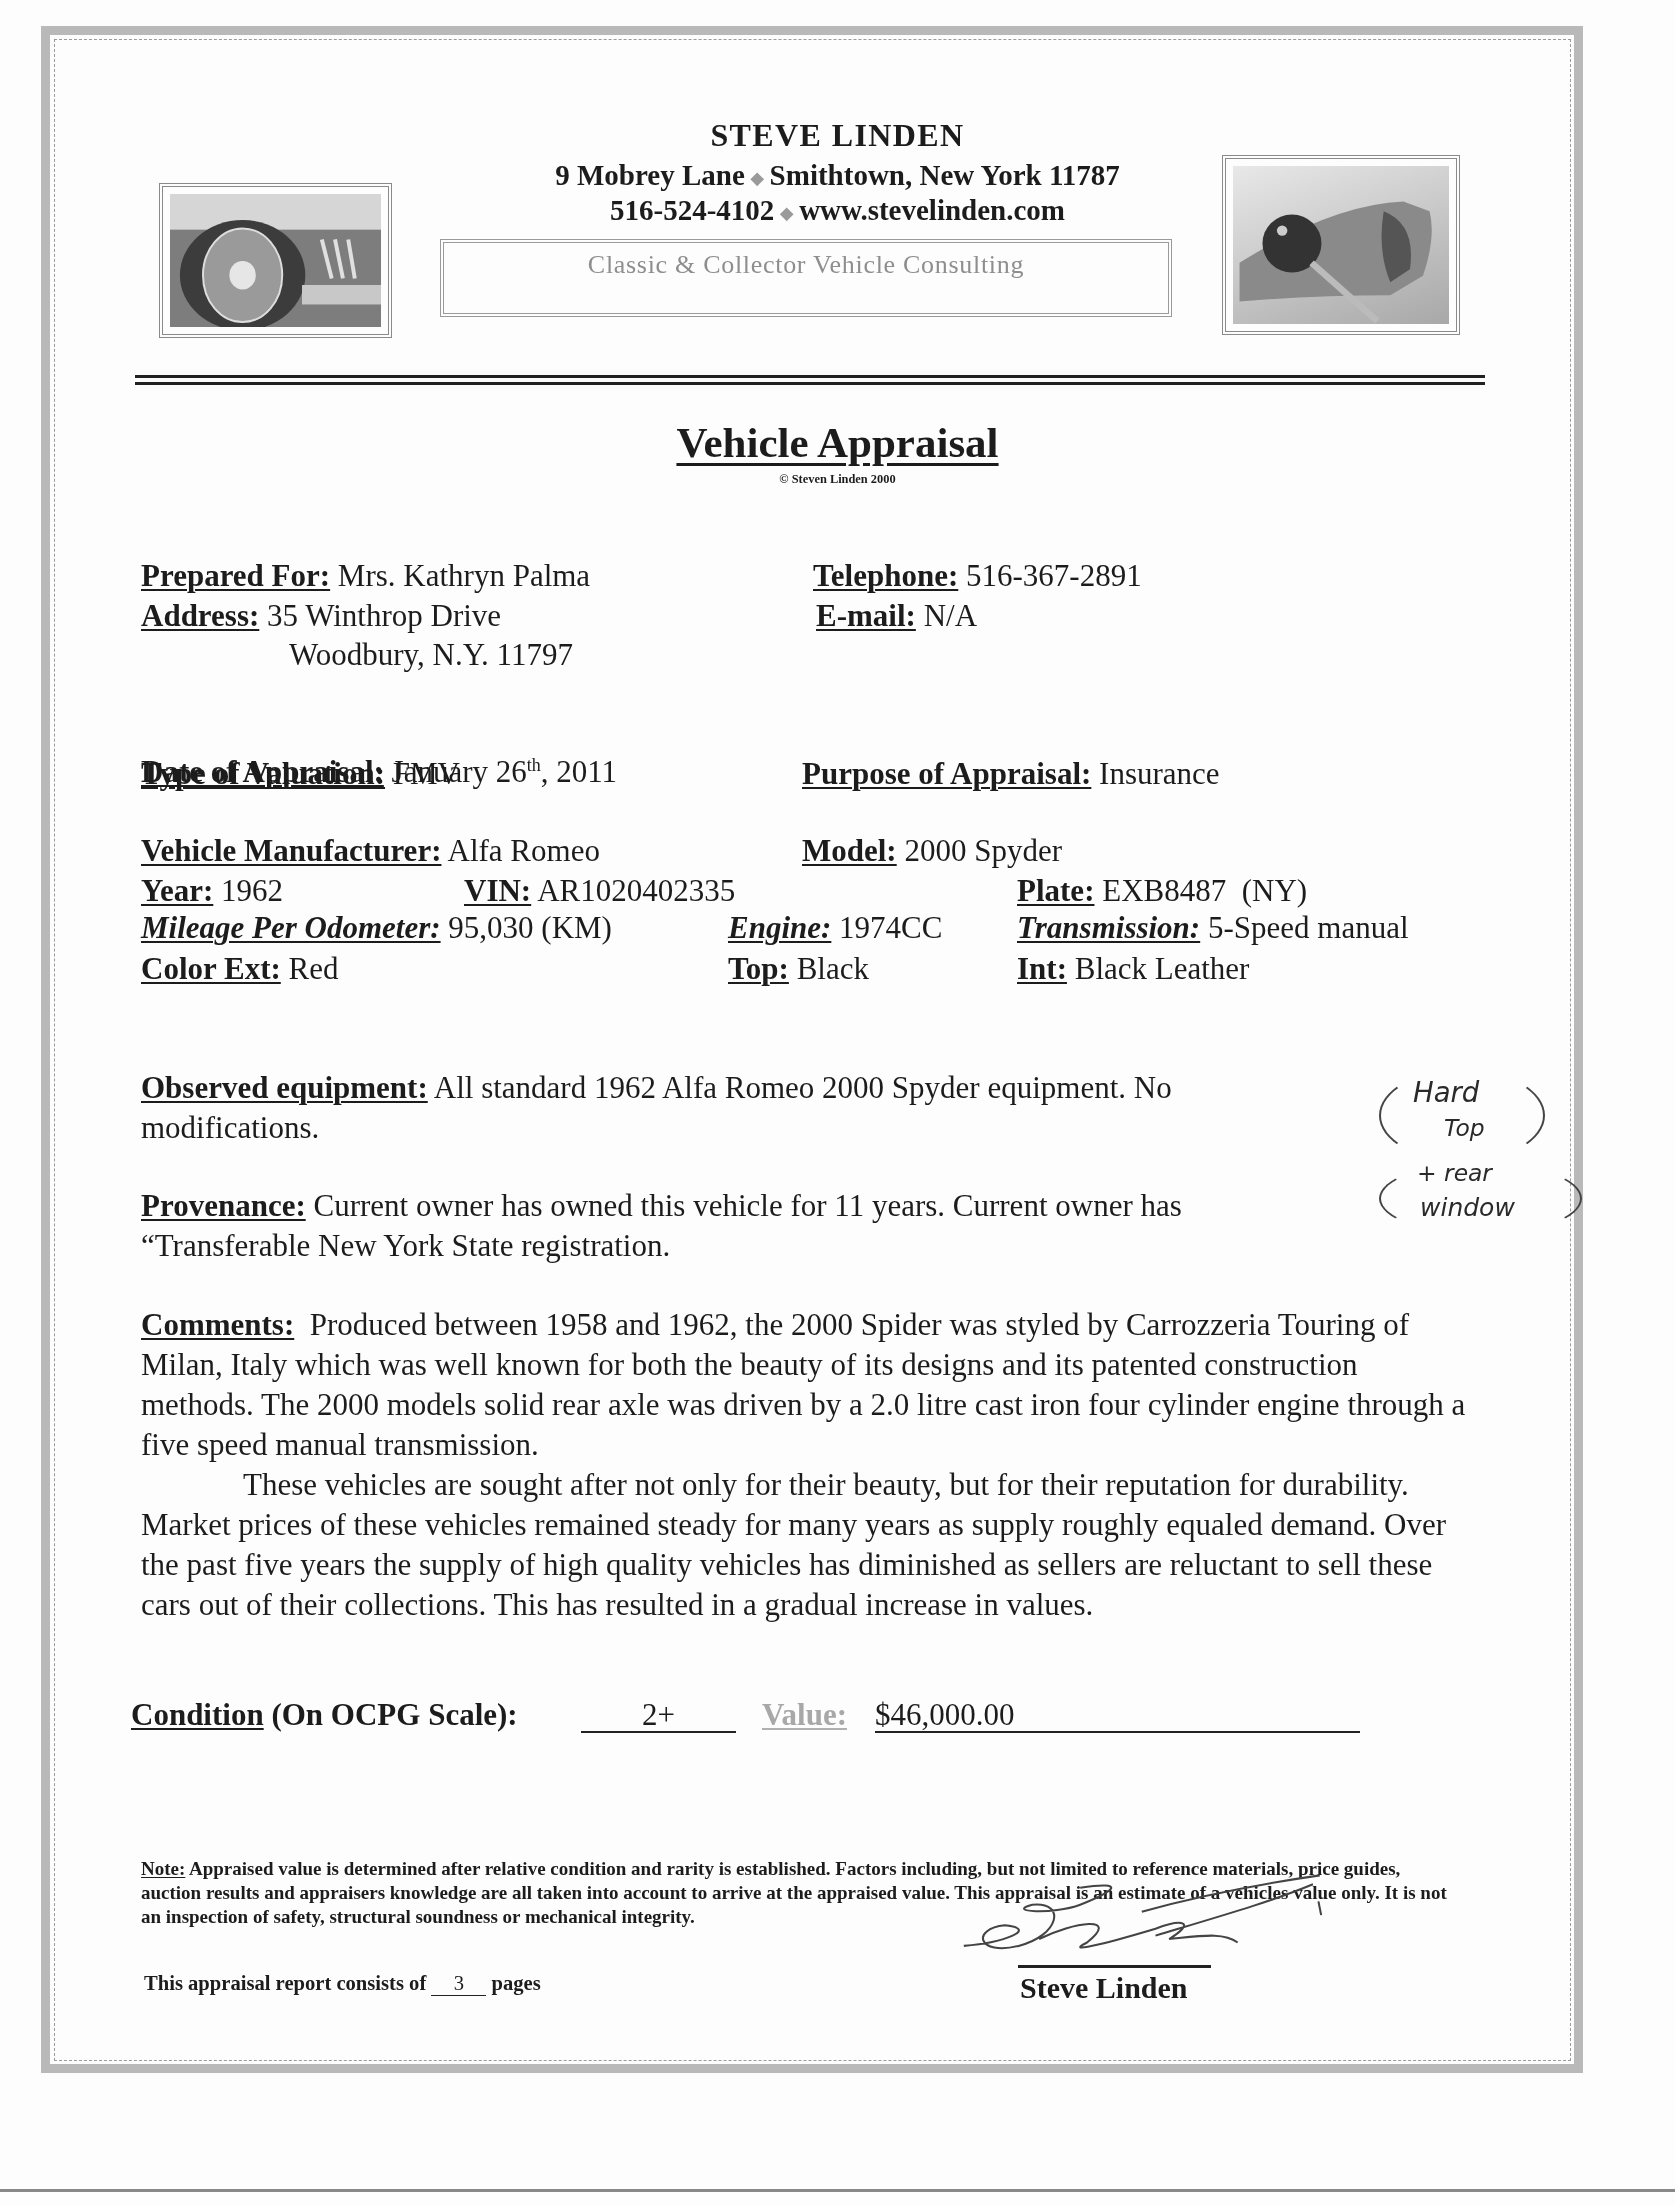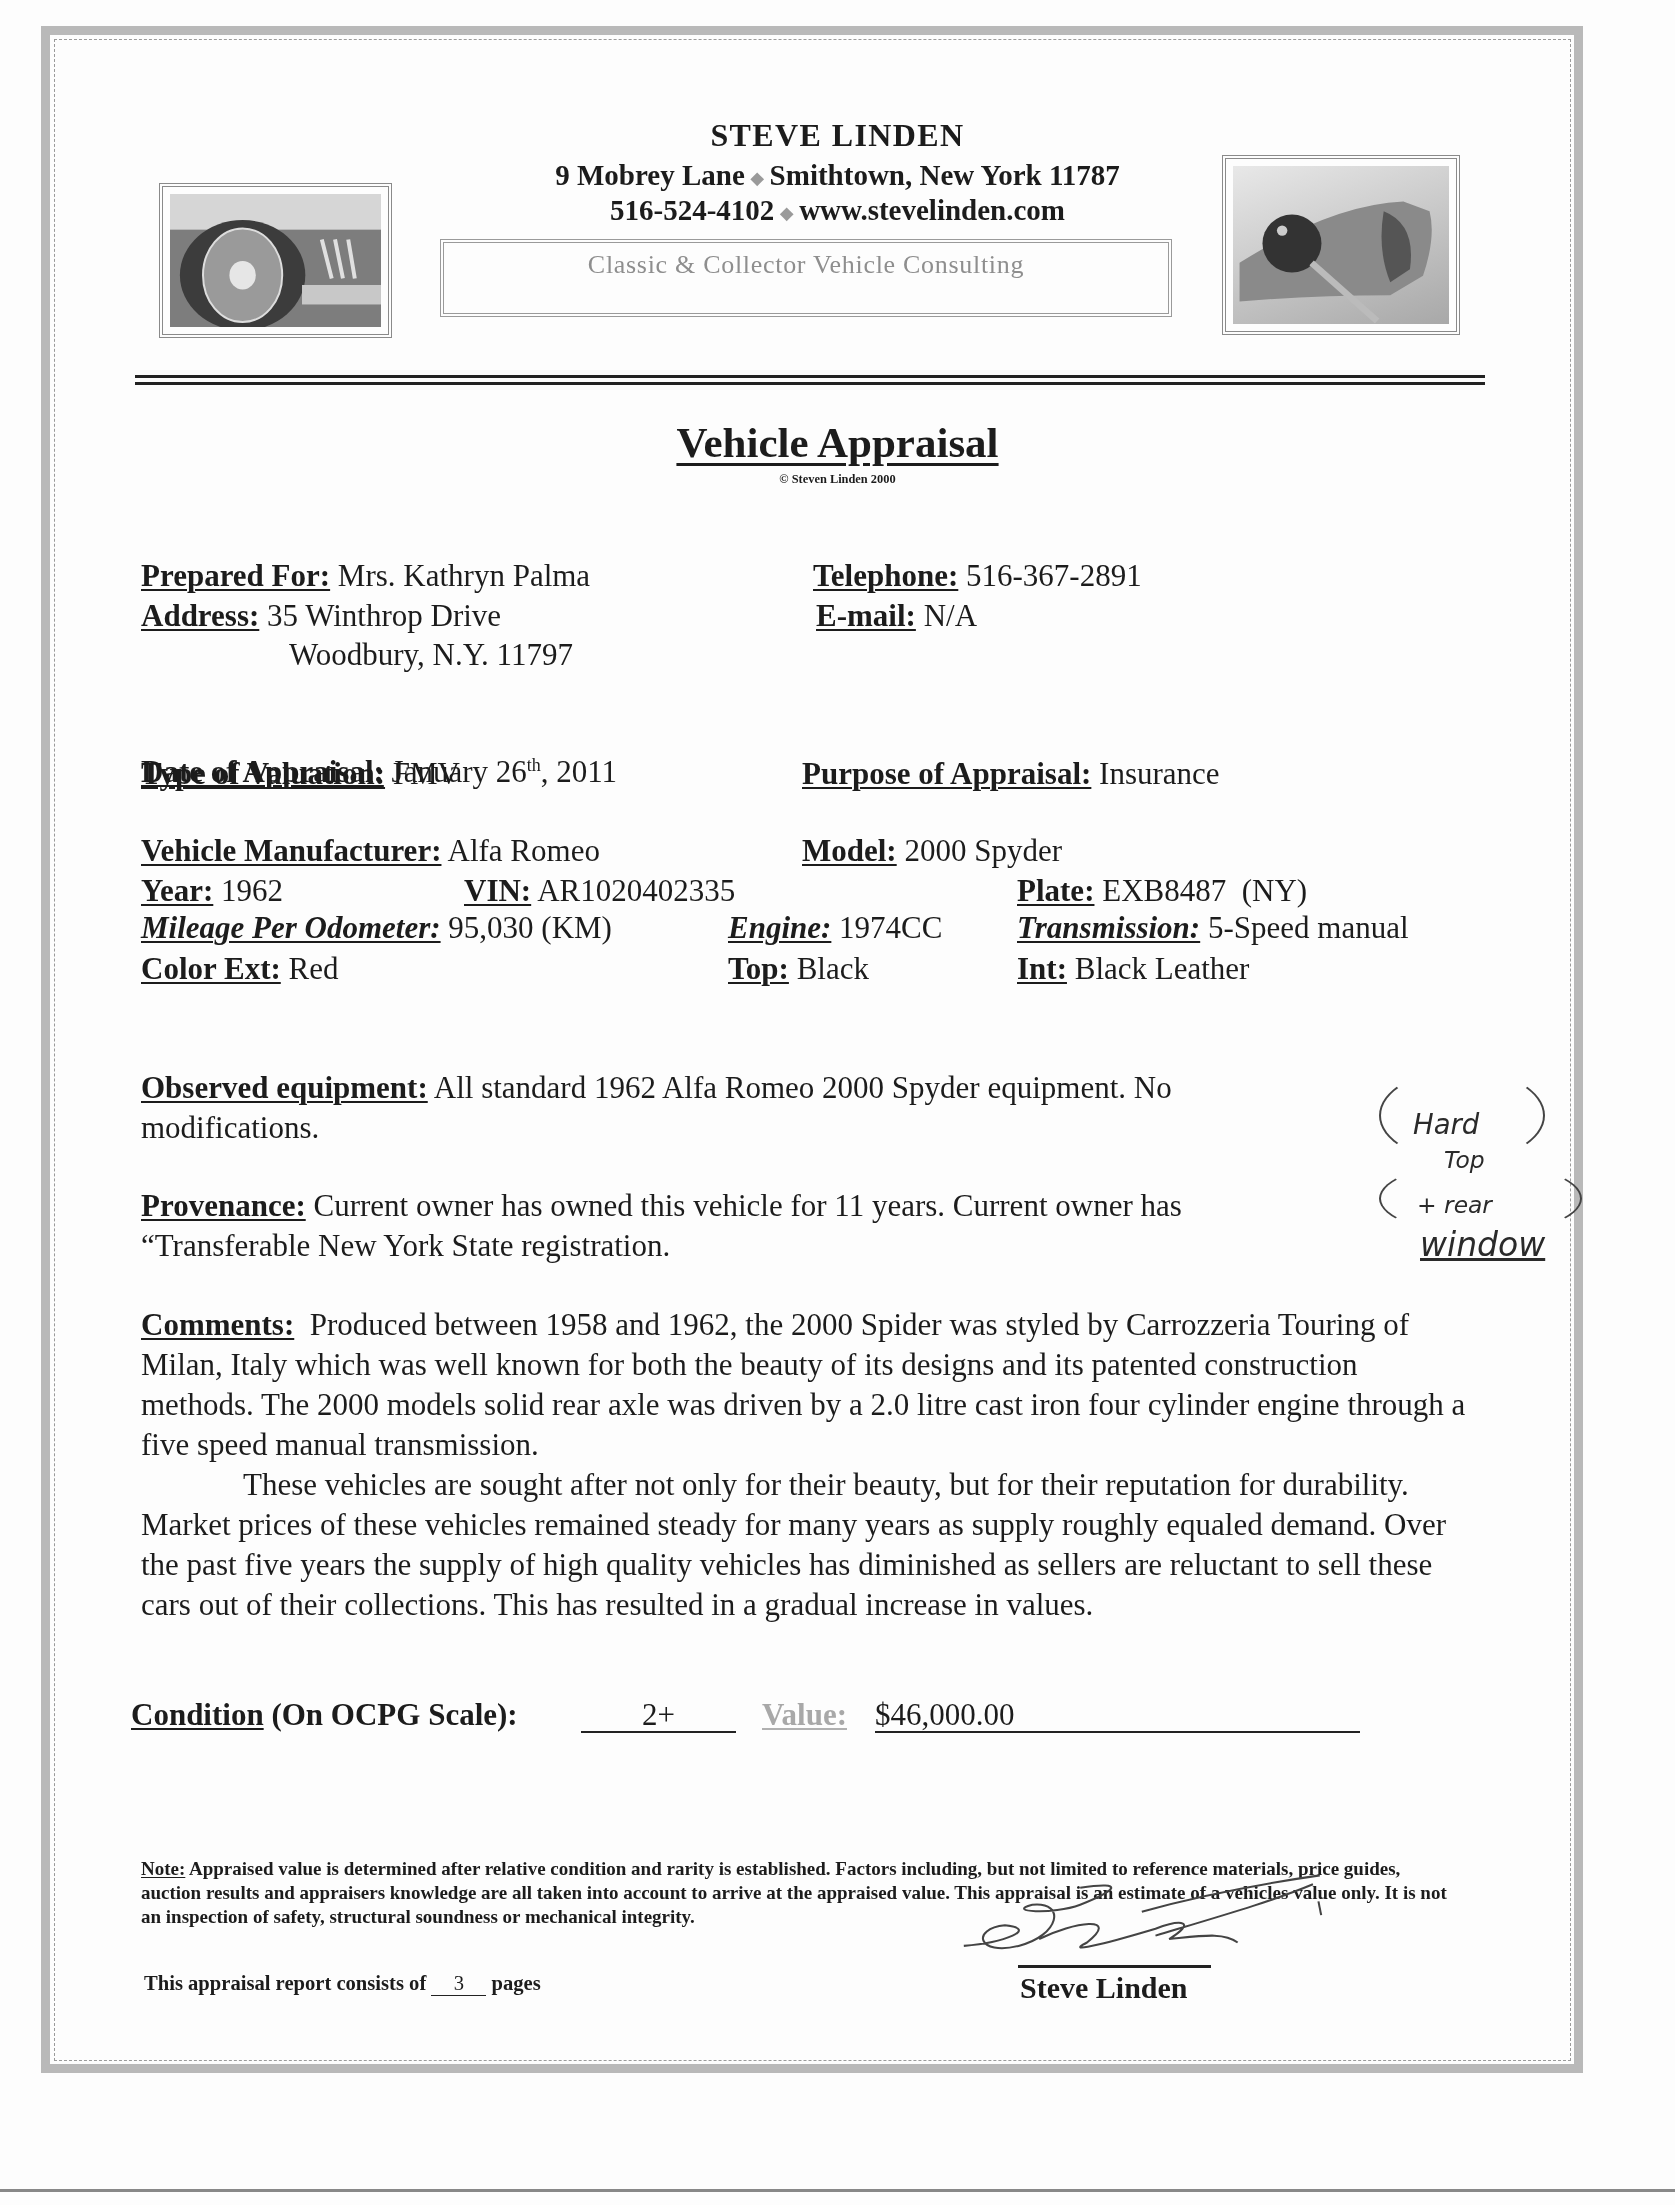--- a/index.html
+++ b/index.html
@@ -29,21 +29,21 @@
 
   .lbl { font-weight:bold; text-decoration:underline; text-decoration-thickness:2.1px; text-underline-offset:3.4px; }
   .f { font-size:31px; }
   .para { position:absolute; left:141px; width:1362px; font-size:31px; line-height:40px; white-space:normal; }
   .note { position:absolute; left:141px; width:1307px; font-size:19px; font-weight:bold; line-height:24px; white-space:normal; }
   .note .lbl { text-decoration-thickness:1.4px; text-underline-offset:2.1px; }
 
   .blank { display:inline-block; border-bottom:2.1px solid #222; text-align:center; line-height:1; padding-bottom:1.4px; }
   .value-lbl { color:#a8a8a8; font-weight:bold; text-decoration:underline; text-decoration-color:#b0b0b0; text-decoration-thickness:2.1px; text-underline-offset:3.4px; }
 
-  .hand { font-family:"DejaVu Sans",sans-serif; font-size:27.5px; color:#2a2a2a; font-style:italic;margin-top:32px; }
+  .hand { font-family:"DejaVu Sans",sans-serif; font-size:27.5px; color:#2a2a2a; font-style:italic; }
   .paren { position:absolute; border:2.8px solid #444; border-radius:50%; }
 </style>
 </head>
 <body>
 
 <div class="page-border-outer"></div>
 <div class="page-border-inner"></div>
 <div class="page-edge"></div>
 
 <div class="photo" style="left:159px;top:183px;width:233px;height:155px;">
@@ -168,21 +168,21 @@
   <span class="lbl">Observed equipment:</span>
   <span>All standard 1962 Alfa Romeo 2000 Spyder equipment. No modifications.</span>
 </div>
 
 <div>
   <div class="paren" style="left:1379px;top:1069px;width:162px;height:89px;border-color:transparent #444 transparent #444;"></div>
   <div class="paren" style="left:1379px;top:1162px;width:199px;height:69px;border-color:transparent #444 transparent #444;"></div>
   <div class="abs hand" style="left:1413px;top:1076px;">Hard</div>
   <div class="abs hand" style="left:1444px;top:1114px;font-size:23.4px;">Top</div>
   <div class="abs hand" style="left:1417px;top:1159px;font-size:23.4px;">+ rear</div>
-  <div class="abs hand" style="left:1420px;top:1193px;font-size:33px;text-decoration:underline;">window</div>
+  <div class="abs hand" style="left:1420px;top:1193px;font-size:25px;">window</div>
 </div>
 
 <div class="para" style="top:1186px;width:1183px;">
   <span class="lbl">Provenance:</span>
   <span>Current owner has owned this vehicle for 11 years. Current owner has “Transferable New York State registration.</span>
 </div>
 
 <div class="para" style="top:1305px;width:1327px;">
   <span class="lbl">Comments:</span>&nbsp;
   <span>Produced between 1958 and 1962, the 2000 Spider was styled by Carrozzeria Touring of Milan, Italy which was well known for both the beauty of its designs and its patented construction methods. The 2000 models solid rear axle was driven by a 2.0 litre cast iron four cylinder engine through a five speed manual transmission.</span><br>

